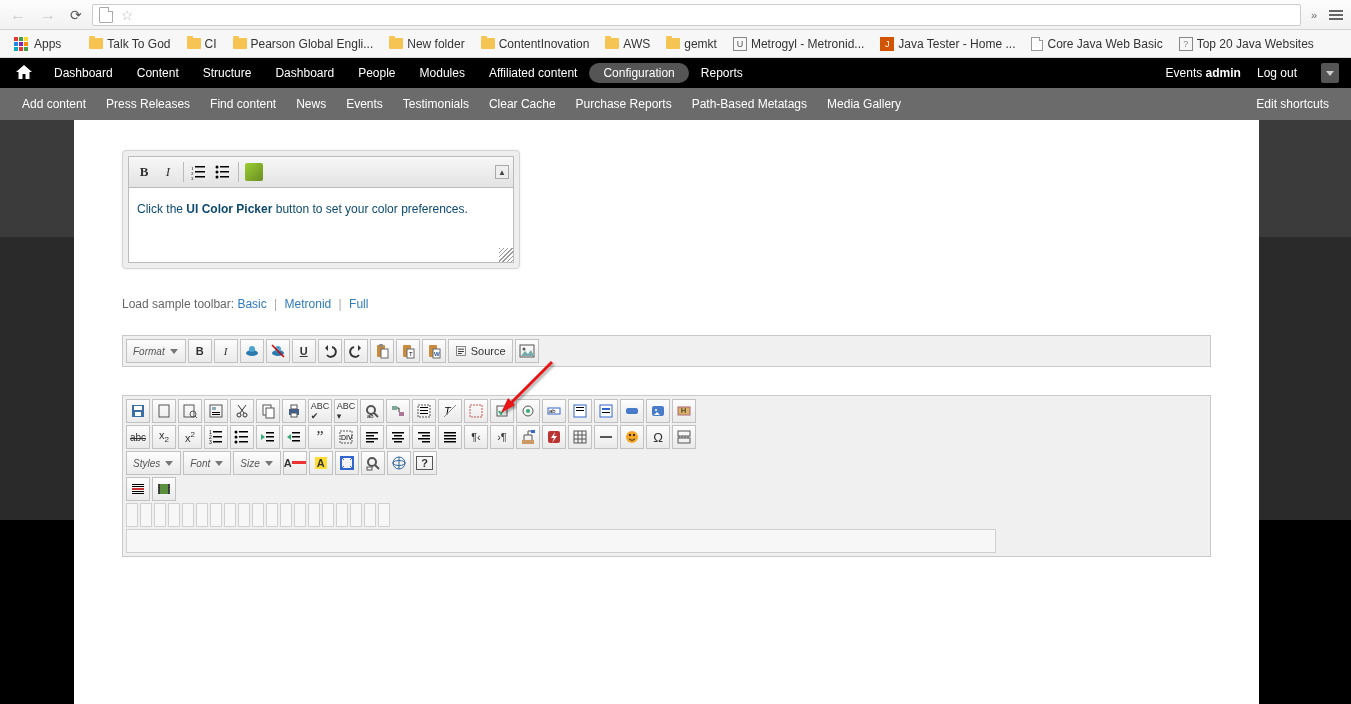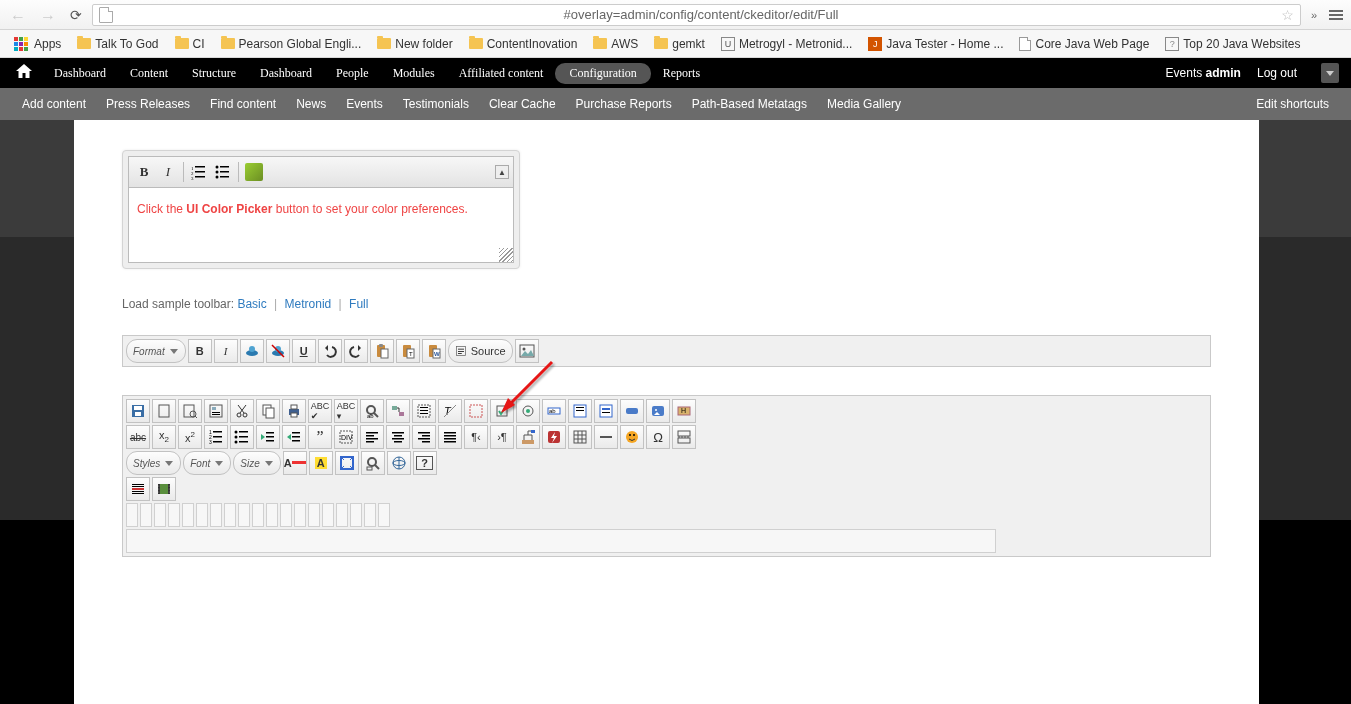--- a/index.html
+++ b/index.html
@@ -12,39 +12,39 @@
 .reload-btn { color: #555; font-size: 14px; padding: 2px 4px; }
 .url-bar { flex: 1; display: flex; align-items: center; border: 1px solid #ccc; border-radius: 2px; height: 22px; background: #fff; padding: 0 6px; }
 .url-bar .page-icon { width: 14px; height: 16px; border: 1px solid #aaa; border-radius: 1px; margin-right: 8px; position: relative; }
 .url-bar .page-icon:after { content:""; position:absolute; top:-1px; right:-1px; width:4px; height:4px; background:#fff; border-left:1px solid #aaa; border-bottom:1px solid #aaa; }
 .url-text { flex: 1; text-align: center; color: #666; font-size: 13px; }
 .star { color: #bbb; font-size: 14px; }
 .chevrons { color: #666; font-size: 11px; margin: 0 4px; }
 .hamburger { display: flex; flex-direction: column; gap: 2px; padding: 2px; }
 .hamburger div { width: 14px; height: 2px; background: #666; }
 
-.bookmarks-bar { display: flex; align-items: center; height: 28px; background: #f7f7f7; border-bottom: 1px solid #d9d9d9; padding: 0 8px; gap: 4px; }
+.bookmarks-bar { display: flex; align-items: center; height: 28px; background: #f7f7f7; border-bottom: 1px solid #d9d9d9; padding: 0 8px; gap: 16px; }
 .apps-icon { display: grid; grid-template-columns: repeat(3, 4px); gap: 1px; margin-right: 2px; }
 .apps-icon span { width: 4px; height: 4px; }
 .apps-icon span:nth-child(1){background:#e53935;} .apps-icon span:nth-child(2){background:#43a047;} .apps-icon span:nth-child(3){background:#fdd835;}
 .apps-icon span:nth-child(4){background:#1e88e5;} .apps-icon span:nth-child(5){background:#8e24aa;} .apps-icon span:nth-child(6){background:#fb8c00;}
 .apps-icon span:nth-child(7){background:#00acc1;} .apps-icon span:nth-child(8){background:#e53935;} .apps-icon span:nth-child(9){background:#43a047;}
 .bookmark { display: flex; align-items: center; gap: 4px; padding: 3px 6px; color: #333; font-size: 12px; cursor: pointer; white-space: nowrap; }
 .folder-icon { width: 14px; height: 11px; background: #f5c452; border-radius: 1px; position: relative; }
 .folder-icon:before { content:""; position:absolute; top:-2px; left:0; width:6px; height:2px; background:#f5c452; border-radius:1px 1px 0 0; }
 .doc-icon { width: 12px; height: 14px; border: 1px solid #999; background: #fff; position: relative; }
 .doc-icon:after { content:""; position:absolute; top:-1px; right:-1px; width:3px; height:3px; background:#f7f7f7; border-left:1px solid #999; border-bottom:1px solid #999; }
 .favU { width:14px; height:14px; border:1px solid #888; font-size:9px; text-align:center; line-height:12px; color:#555; }
 .favJ { width:14px; height:14px; background:#d35400; color:#fff; font-size:9px; text-align:center; line-height:14px; }
 .favQ { width:14px; height:14px; border:1px solid #888; font-size:9px; text-align:center; line-height:12px; color:#888; }
 
 
 .black-bar { display: flex; align-items: center; height: 30px; background: #000; color: #fff; font-size: 12px; padding: 0 12px; }
 .home-icon-svg { width: 16px; height: 14px; fill: #fff; }
-.black-bar .menu-item { padding: 0 12px; cursor: pointer; font-family: Liberation Serif, serif; }
+.black-bar .menu-item { padding: 0 12px; cursor: pointer; }
 .black-bar .menu-item.active { background: #555; border-radius: 10px; padding: 3px 14px; }
 .black-bar .spacer { flex: 1; }
 .black-bar .right-chunk { display:flex; align-items:center; gap:16px; }
 .dropdown-tab { width: 18px; height: 20px; background: #555; border-radius: 2px; display:flex; align-items:center; justify-content:center; margin-left:8px; }
 .dropdown-tab:after { content:""; border-left:4px solid transparent; border-right:4px solid transparent; border-top:5px solid #ccc; }
 
 .gray-bar { display: flex; align-items: center; height: 32px; background: #6b6b6b; color: #fff; font-size: 12px; padding: 0 12px; }
 .gray-bar .sub-item { padding: 0 10px; cursor: pointer; }
 .gray-bar .spacer { flex: 1; }
 
@@ -58,57 +58,56 @@
 .side-dark-right3 { position:absolute; right:0; top:400px; width:92px; height:214px; background:#000; }
 .content-panel { position:absolute; left:74px; top:0; right:92px; bottom:0; background:#fff; padding: 30px 48px; overflow: hidden; }
 
 
 .ck-box { border: 1px solid #d4d4d4; border-radius: 4px; background: #eee; padding: 5px; width: 398px; margin-bottom: 28px; box-shadow: 0 0 3px rgba(0,0,0,0.08); }
 .ck-toolbar { background: linear-gradient(#f7f7f7,#e3e3e3); border: 1px solid #bbb; border-bottom: none; padding: 4px; display: flex; align-items: center; gap: 2px; }
 .ck-btn { width: 22px; height: 22px; display:flex; align-items:center; justify-content:center; font-size: 13px; font-family: Georgia, serif; cursor: pointer; }
 .ck-sep { width: 1px; height: 20px; background: #bbb; margin: 0 2px; }
 .ck-color { width: 18px; height: 18px; background: linear-gradient(135deg,#9acd32,#6b8e23); border-radius: 2px; }
 .ck-scroll { margin-left:auto; width:14px; height:14px; display:flex; align-items:center; justify-content:center; font-size:8px; color:#444; border:1px solid #aaa; background:#eee; }
-.ck-content { background: #fff; border: 1px solid #bbb; padding: 14px 8px 46px; font-size: 12px; color: #ef4444; position:relative; }
+.ck-content { background: #fff; border: 1px solid #bbb; padding: 14px 8px 46px; font-size: 12px; color: #0c4a6e; position:relative; }
 .ck-content .resize { position:absolute; bottom:0; right:0; width:14px; height:14px; background: repeating-linear-gradient(135deg,#999 0,#999 1px,transparent 1px,transparent 3px); }
 
 
 .h-toolbar { font-family: Georgia, serif; font-size: 17px; font-weight: bold; color: #333; margin-bottom: 6px; }
 .sample-line { color: #666; font-size: 12px; margin-bottom: 24px; }
 .sample-line a { color: #2f7bbf; cursor: pointer; }
 .sample-line .sep { color: #aaa; margin: 0 4px; }
 .section-label { font-family: Georgia, serif; font-size: 14px; color: #555; margin-bottom: 10px; }
 
 
 .tb-container { border: 1px solid #c9c9c9; background: #f0f0f0; padding: 3px; margin-bottom: 28px; }
 .tb-row { display: flex; gap: 2px; margin-bottom: 2px; }
 .tb-row:last-child { margin-bottom: 0; }
 .btn { width: 24px; height: 24px; border: 1px solid #c2c2c2; background: linear-gradient(#fdfdfd,#eaeaea); display: flex; align-items: center; justify-content: center; font-size: 11px; cursor: move; font-family: Arial, sans-serif; }
-.btn.wide { width: auto; padding: 0 6px; gap: 4px; border-radius: 11px; }
+.btn.wide { width: auto; padding: 0 6px; gap: 4px; }
 .btn-label { font-size: 10px; color: #555; font-style: italic; }
 .btn-dd { width: 10px; display:flex; justify-content:center; }
 .btn-dd:after { content:""; border-left:4px solid transparent; border-right:4px solid transparent; border-top:5px solid #777; }
 .empty-slot { width: 12px; height: 24px; border: 1px solid #d0d0d0; background: #f7f7f7; }
 
 
 .arrow-annot { position: absolute; pointer-events: none; }
 
 
 .icon { width: 16px; height: 16px; }
 </style>
 </head>
 <body>
 
 <div class="browser-bar">
   <span class="nav-btn disabled">←</span>
   <span class="nav-btn disabled">→</span>
   <span class="reload-btn">⟳</span>
   <div class="url-bar">
     <span class="page-icon"></span>
-    <span class="url-text">#overlay=admin/config/content/ckeditor/edit/Full</span>
     <span class="star">☆</span>
   </div>
   <span class="chevrons">»</span>
   <div class="hamburger">
       <div></div>
       <div></div>
       <div></div>
     </div>
 </div>
 
@@ -159,21 +158,21 @@
       <div class="bookmark">
         <div class="favU">U</div>
         <span>Metrogyl - Metronid...</span>
       </div>
       <div class="bookmark">
         <div class="favJ">J</div>
         <span>Java Tester - Home ...</span>
       </div>
       <div class="bookmark">
         <div class="doc-icon"></div>
-        <span>Core Java Web Page</span>
+        <span>Core Java Web Basic</span>
       </div>
       <div class="bookmark">
         <div class="favQ">?</div>
         <span>Top 20 Java Websites</span>
       </div>
     </div>
 </div>
 
 <div class="black-bar">
   <span class="menu-item" style="padding:0 10px 0 4px;">

